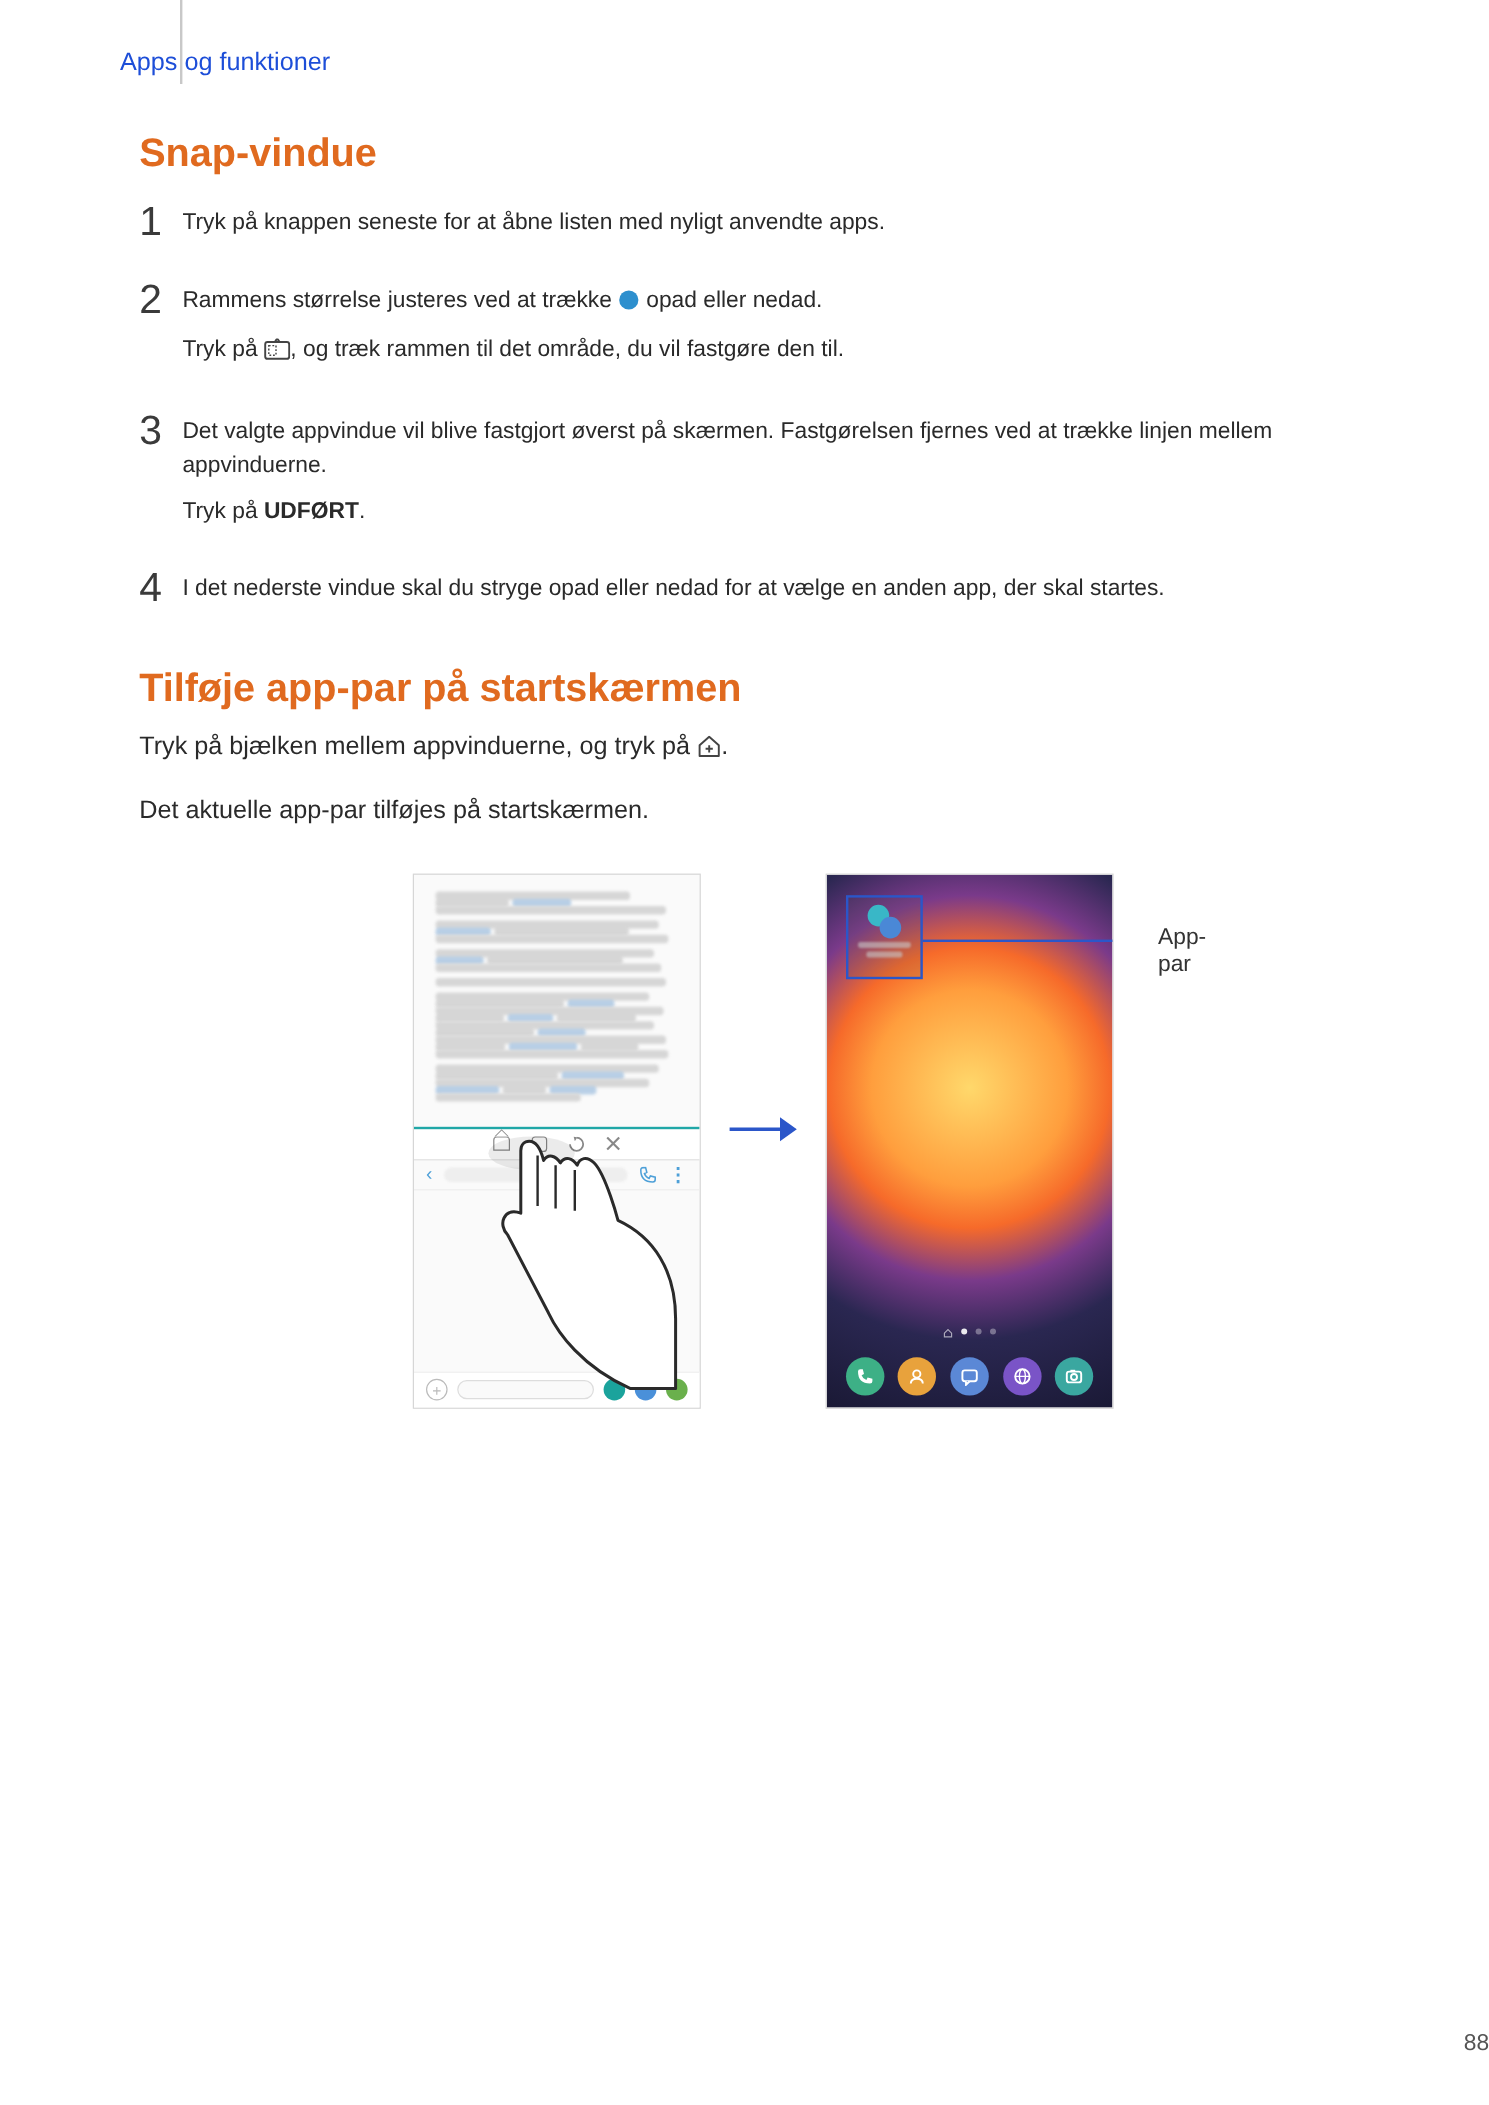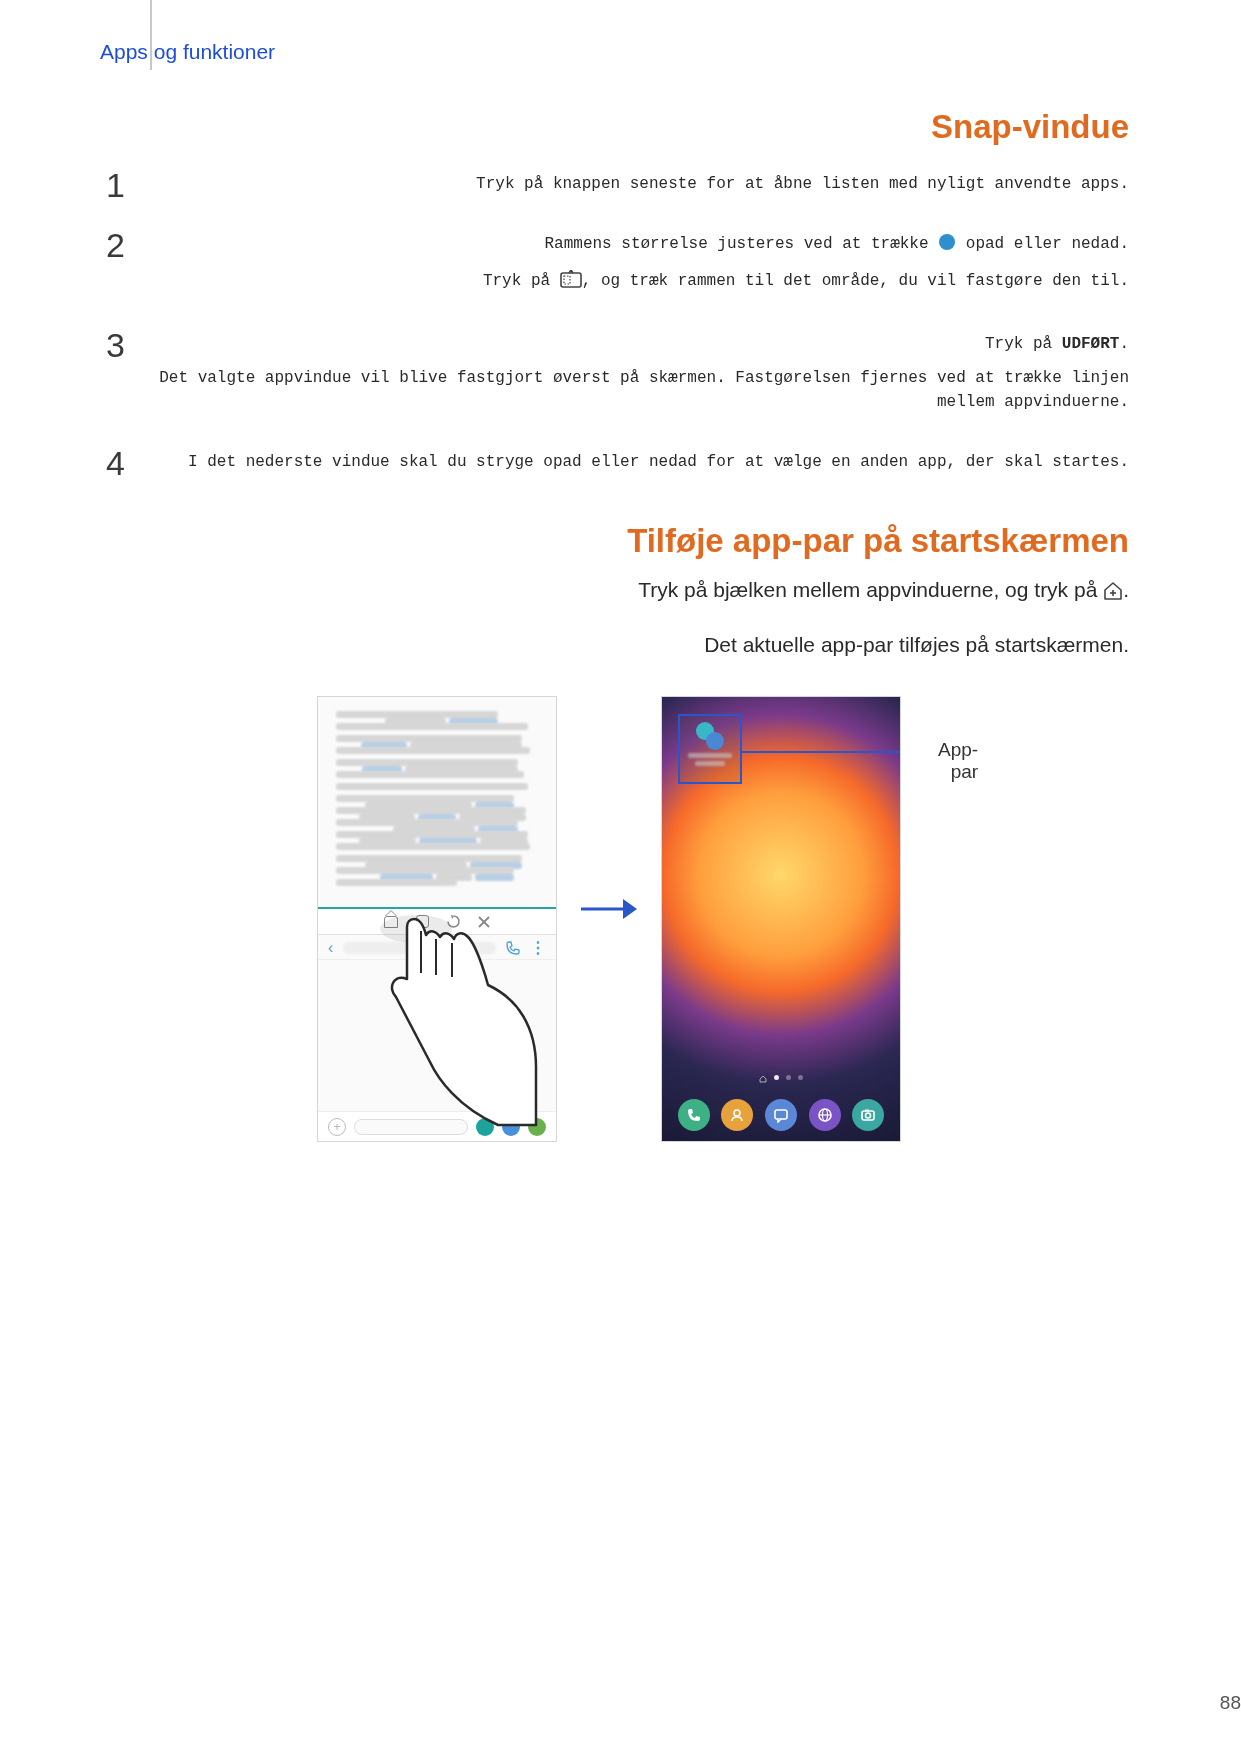--- a/index.html
+++ b/index.html
@@ -21,24 +21,23 @@
   }
   .breadcrumb {
     position: absolute;
     left: 100px;
     top: 40px;
     font-size: 21px;
     color: #1d4ed8;
   }
   .content {
     position: absolute;
-    left: 89px;
+    left: 116px;
     top: 108px;
     width: 1040px;
-    text-align: right;
   }
   h2 {
     font-size: 33px;
     font-weight: 700;
     color: #e06a1f;
     margin-bottom: 14px;
   }
   .para {
     font-size: 21px;
     line-height: 1.5;
@@ -52,25 +51,24 @@
   }
   .step-num {
     font-size: 34px;
     color: #3a3a3a;
     font-weight: 400;
     width: 36px;
     flex-shrink: 0;
     line-height: 1;
   }
   .step-body {
-    font-size: 16px;
+    font-size: 19px;
     line-height: 1.5;
     flex: 1;
     padding-top: 4px;
-    font-family: Liberation Mono, monospace;
   }
   .step-body p { margin-bottom: 10px; }
   .inline-icon {
     display: inline-block;
     vertical-align: -3px;
   }
   .b { font-weight: 700; }
   .figs {
     margin-top: 36px;
     display: flex;
@@ -205,24 +203,24 @@
             <rect x="4" y="6" width="6" height="8" fill="none" stroke="#444" stroke-width="1.2" stroke-dasharray="1.5 1.5"></rect>
           </svg>
         </span><span>, og træk rammen til det område, du vil fastgøre den til.</span>
       </p>
     </div>
   </div>
 
   <div class="step">
     <div class="step-num">3</div>
     <div class="step-body">
+      <p>Det valgte appvindue vil blive fastgjort øverst på skærmen. Fastgørelsen fjernes ved at trække linjen mellem appvinduerne.</p>
       <p>
         <span>Tryk på </span><span class="b">UDFØRT</span><span>.</span>
       </p>
-      <p>Det valgte appvindue vil blive fastgjort øverst på skærmen. Fastgørelsen fjernes ved at trække linjen mellem appvinduerne.</p>
     </div>
   </div>
 
   <div class="step">
     <div class="step-num">4</div>
     <div class="step-body">
       <p>I det nederste vindue skal du stryge opad eller nedad for at vælge en anden app, der skal startes.</p>
     </div>
   </div>
 

